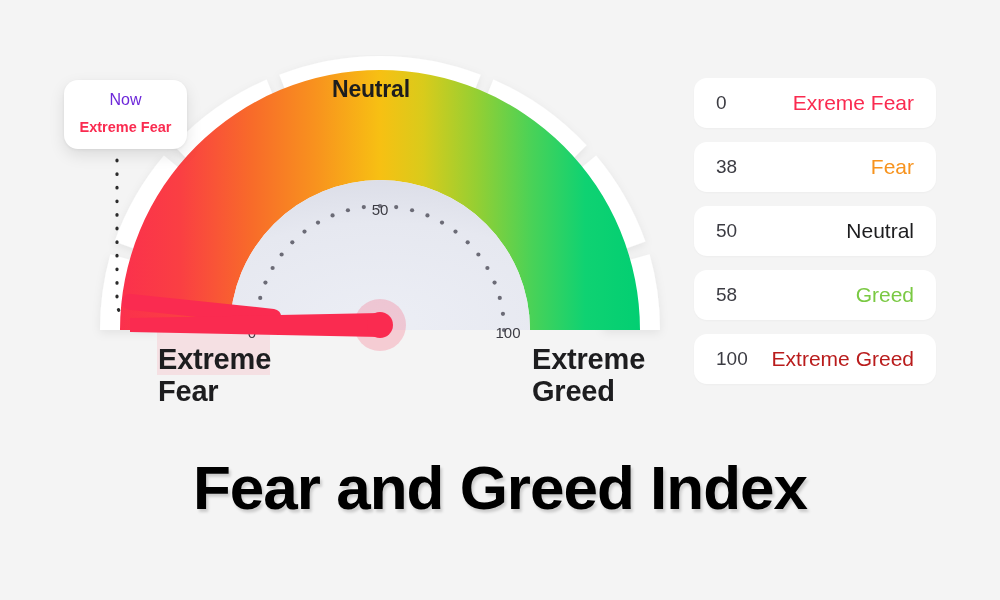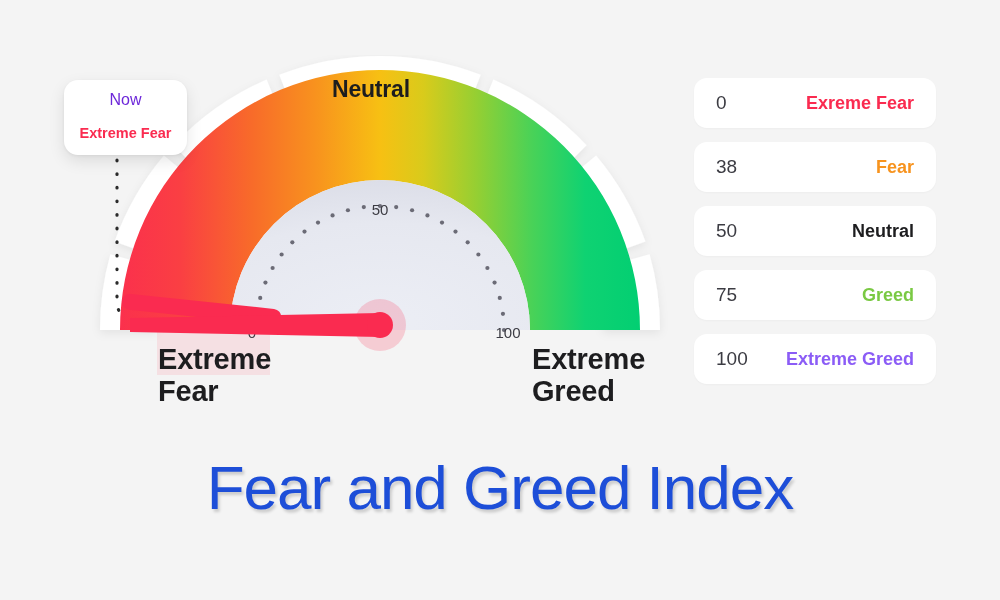--- a/index.html
+++ b/index.html
@@ -74,21 +74,21 @@
   .tooltip .t-now {
     font-size: 16px;
     color: #6d28d9;
     line-height: 1.4;
   }
   .tooltip .t-val {
     font-size: 14.5px;
     font-weight: bold;
     color: #fa2b50;
     line-height: 1.4;
-    margin-top: 12px;
+    margin-top: 6px;
   }
 
   
   .legend {
     position: absolute;
     left: 694px;
     top: 78px;
     width: 242px;
   }
   .legend-row {
@@ -102,34 +102,34 @@
     padding: 0 22px;
     box-sizing: border-box;
     box-shadow: 0 1px 2px rgba(0,0,0,0.03);
   }
   .legend-row:last-child { margin-bottom: 0; }
   .legend-num {
     font-size: 19px;
     color: #3c3c43;
   }
   .legend-lab {
-    font-size: 18px;
-    font-weight: bold;
+    font-size: 21px;
+    font-weight: normal;
   }
 
   
   .title {
     position: absolute;
     left: 0;
     right: 0;
     top: 452px;
     text-align: center;
     font-size: 62px;
-    font-weight: normal;
-    color: #1d4ed8;
+    font-weight: bold;
+    color: #000000;
     letter-spacing: -1px;
     text-shadow: 2px 3px 3px rgba(0,0,0,0.17);
   }
 </style>
 </head>
 <body>
 
 <div class="stage">
 
   <div class="gauge-wrap">
@@ -261,24 +261,24 @@
       </div>
       <div class="legend-row">
         <span class="legend-num">38</span>
         <span class="legend-lab" style="color: rgb(247, 147, 30);">Fear</span>
       </div>
       <div class="legend-row">
         <span class="legend-num">50</span>
         <span class="legend-lab" style="color: rgb(29, 29, 31);">Neutral</span>
       </div>
       <div class="legend-row">
-        <span class="legend-num">75</span>
+        <span class="legend-num">58</span>
         <span class="legend-lab" style="color: rgb(122, 201, 67);">Greed</span>
       </div>
       <div class="legend-row">
         <span class="legend-num">100</span>
-        <span class="legend-lab" style="color: #8b5cf6;">Extreme Greed</span>
+        <span class="legend-lab" style="color: #b91c1c;">Extreme Greed</span>
       </div>
     </div>
 
   <div class="title">Fear and Greed Index</div>
 
 </div>
 
 </body></html>

